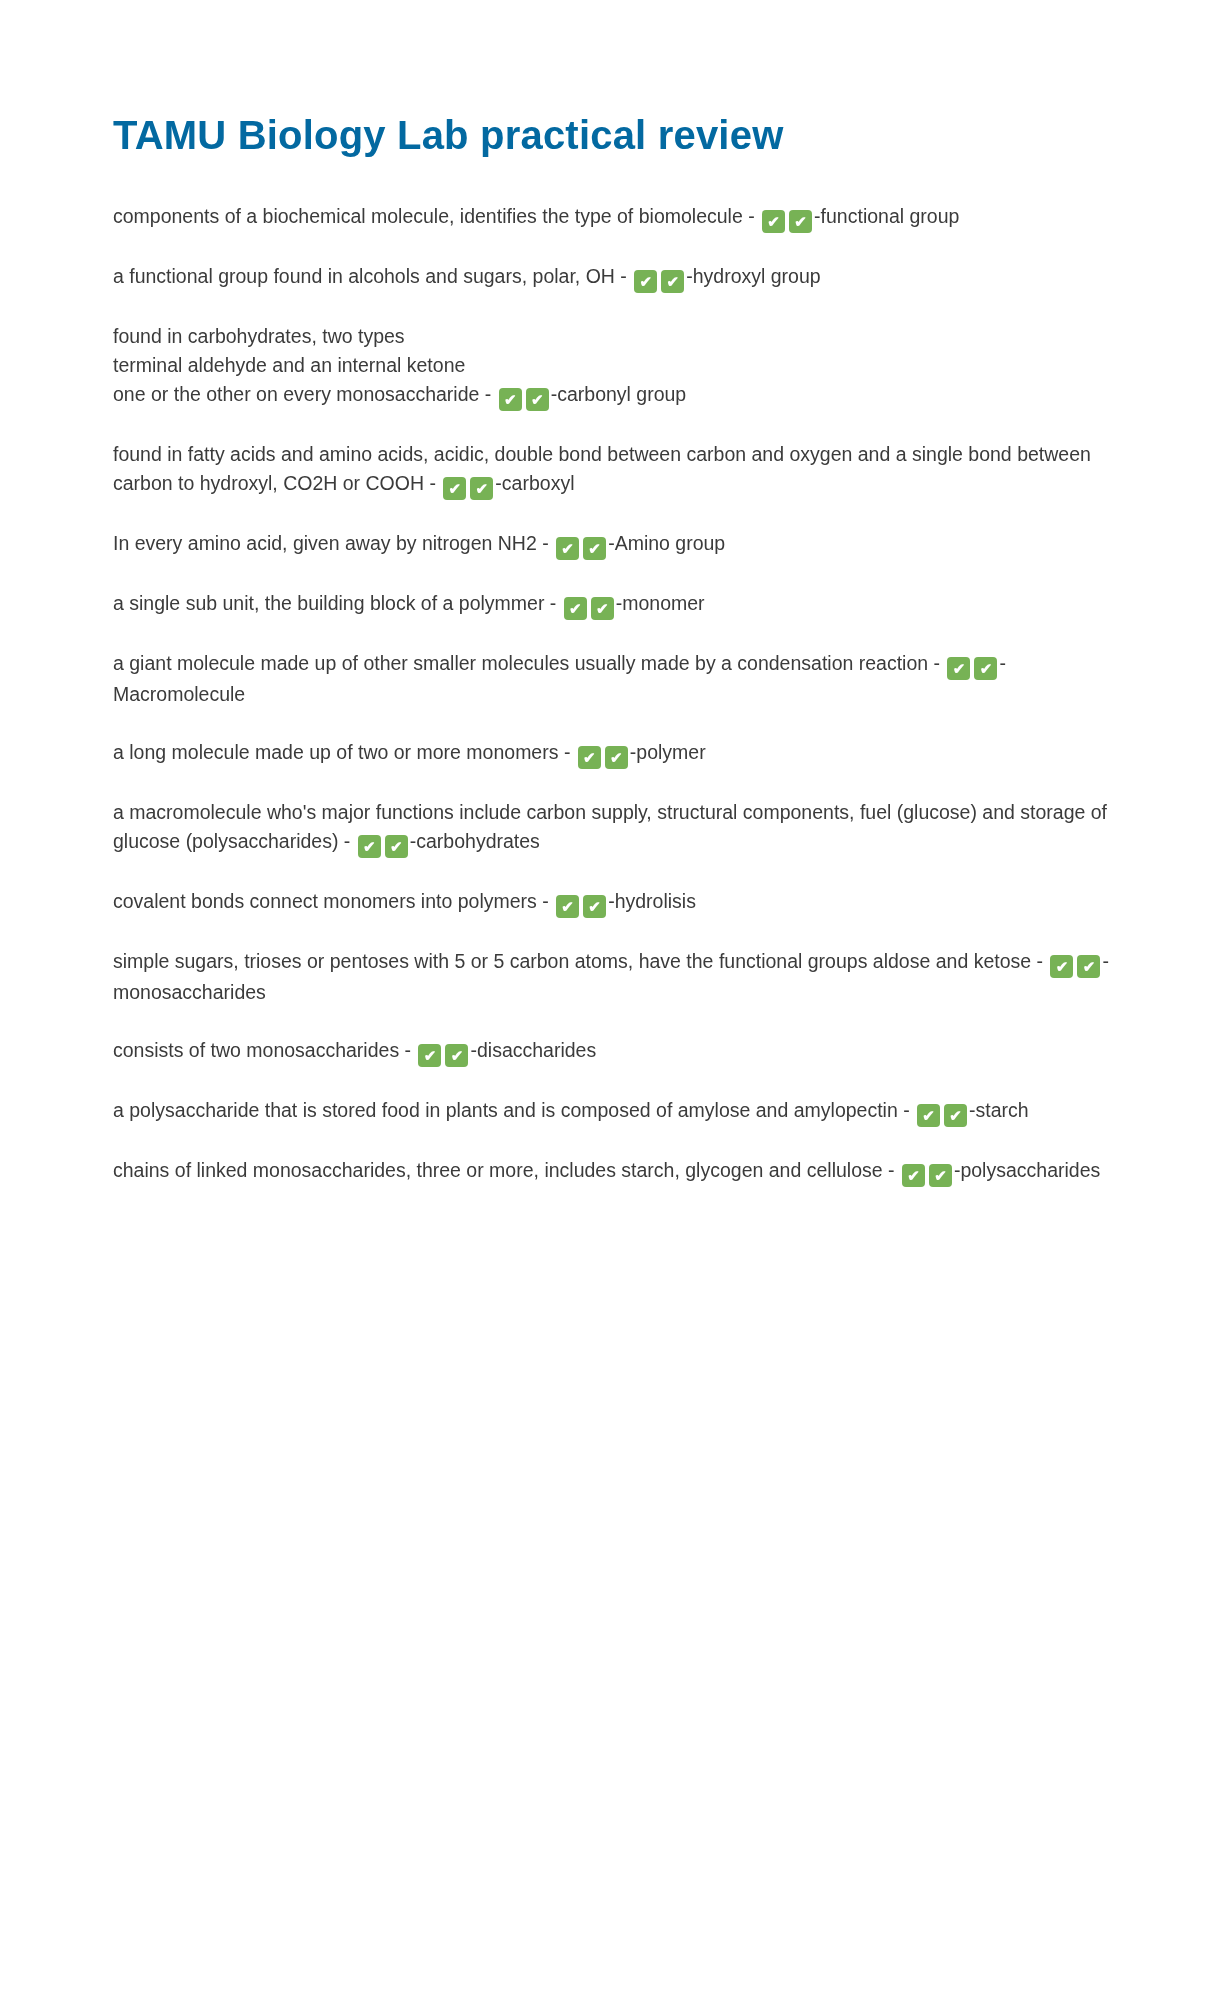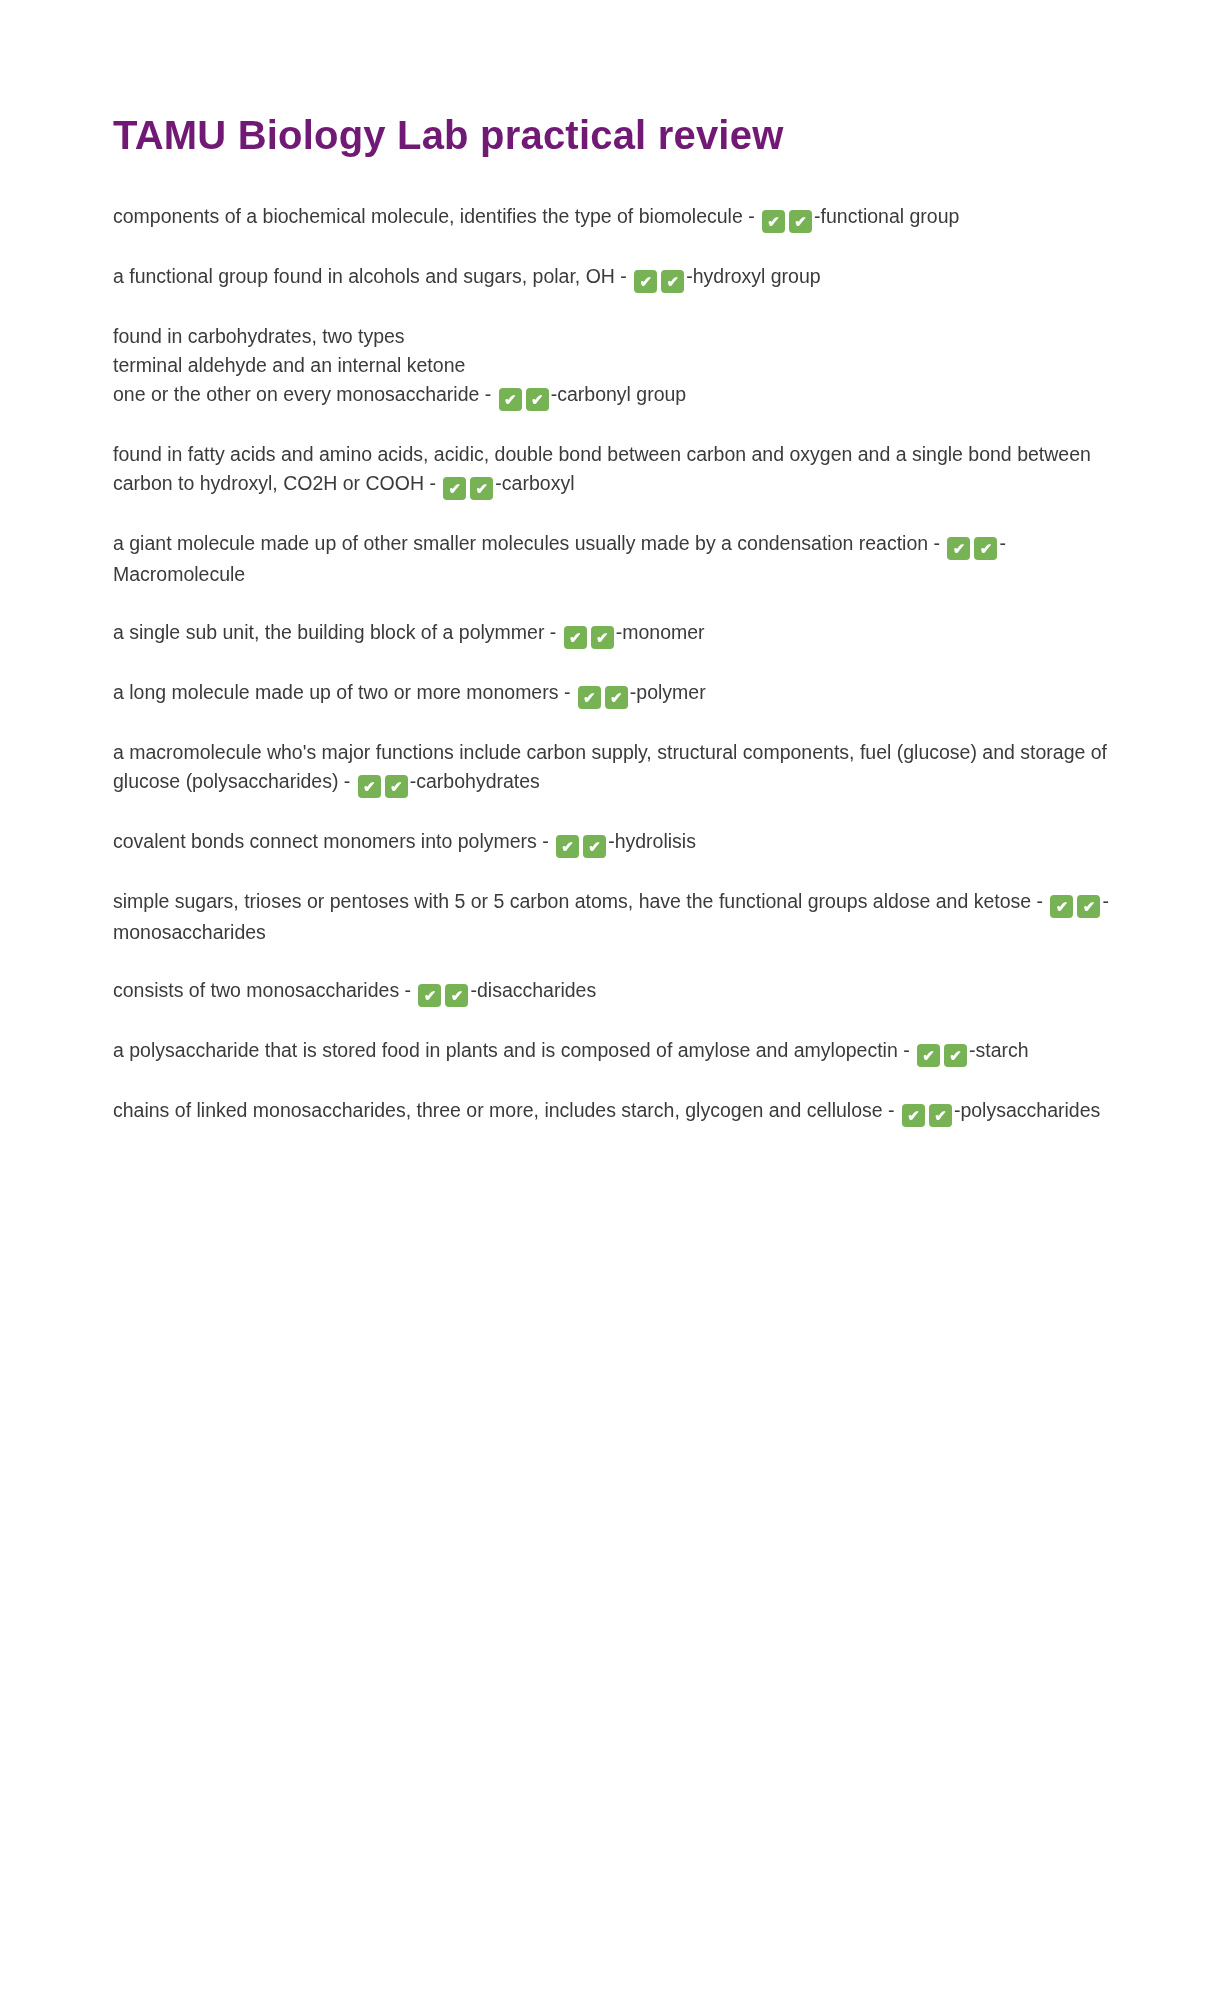--- a/index.html
+++ b/index.html
@@ -15,21 +15,21 @@
     box-sizing: border-box;
   }
   .page {
     padding: 112px 112px 60px 113px;
     box-sizing: border-box;
     width: 1224px;
   }
   .doc-title {
     font-size: 40px;
     font-weight: bold;
-    color: #701a75;
+    color: #0369a1;
     margin: 0 0 44px 0;
     line-height: 1.15;
     letter-spacing: 0.2px;
   }
   .items {
     max-width: 1002px;
   }
   .item {
     font-size: 19.5px;
     line-height: 29px;
@@ -58,22 +58,23 @@
 <div class="page">
   <h1 class="doc-title">TAMU Biology Lab practical review</h1>
 
   <div class="items">
       <p class="item"><span>components of a biochemical molecule, identifies the type of biomolecule - </span><span class="check">✔</span><span class="check">✔</span><span>-functional group</span></p>
       <p class="item"><span>a functional group found in alcohols and sugars, polar, OH - </span><span class="check">✔</span><span class="check">✔</span><span>-hydroxyl group</span></p>
       <p class="item"><span>found in carbohydrates, two types
 terminal aldehyde and an internal ketone
 one or the other on every monosaccharide - </span><span class="check">✔</span><span class="check">✔</span><span>-carbonyl group</span></p>
       <p class="item"><span>found in fatty acids and amino acids, acidic, double bond between carbon and oxygen and a single bond between carbon to hydroxyl, CO2H or COOH - </span><span class="check">✔</span><span class="check">✔</span><span>-carboxyl</span></p>
+      <p class="item"><span>In every amino acid, given away by nitrogen NH2 - </span><span class="check">✔</span><span class="check">✔</span><span>-Amino group</span></p>
+      <p class="item"><span>a single sub unit, the building block of a polymmer - </span><span class="check">✔</span><span class="check">✔</span><span>-monomer</span></p>
       <p class="item"><span>a giant molecule made up of other smaller molecules usually made by a condensation reaction - </span><span class="check">✔</span><span class="check">✔</span><span>-Macromolecule</span></p>
-      <p class="item"><span>a single sub unit, the building block of a polymmer - </span><span class="check">✔</span><span class="check">✔</span><span>-monomer</span></p>
       <p class="item"><span>a long molecule made up of two or more monomers - </span><span class="check">✔</span><span class="check">✔</span><span>-polymer</span></p>
       <p class="item"><span>a macromolecule who's major functions include carbon supply, structural components, fuel (glucose) and storage of glucose (polysaccharides) - </span><span class="check">✔</span><span class="check">✔</span><span>-carbohydrates</span></p>
       <p class="item"><span>covalent bonds connect monomers into polymers - </span><span class="check">✔</span><span class="check">✔</span><span>-hydrolisis</span></p>
       <p class="item"><span>simple sugars, trioses or pentoses with 5 or 5 carbon atoms, have the functional groups aldose and ketose - </span><span class="check">✔</span><span class="check">✔</span><span>-monosaccharides</span></p>
       <p class="item"><span>consists of two monosaccharides - </span><span class="check">✔</span><span class="check">✔</span><span>-disaccharides</span></p>
       <p class="item"><span>a polysaccharide that is stored food in plants and is composed of amylose and amylopectin - </span><span class="check">✔</span><span class="check">✔</span><span>-starch</span></p>
       <p class="item"><span>chains of linked monosaccharides, three or more, includes starch, glycogen and cellulose - </span><span class="check">✔</span><span class="check">✔</span><span>-polysaccharides</span></p>
     </div>
 </div>
 

